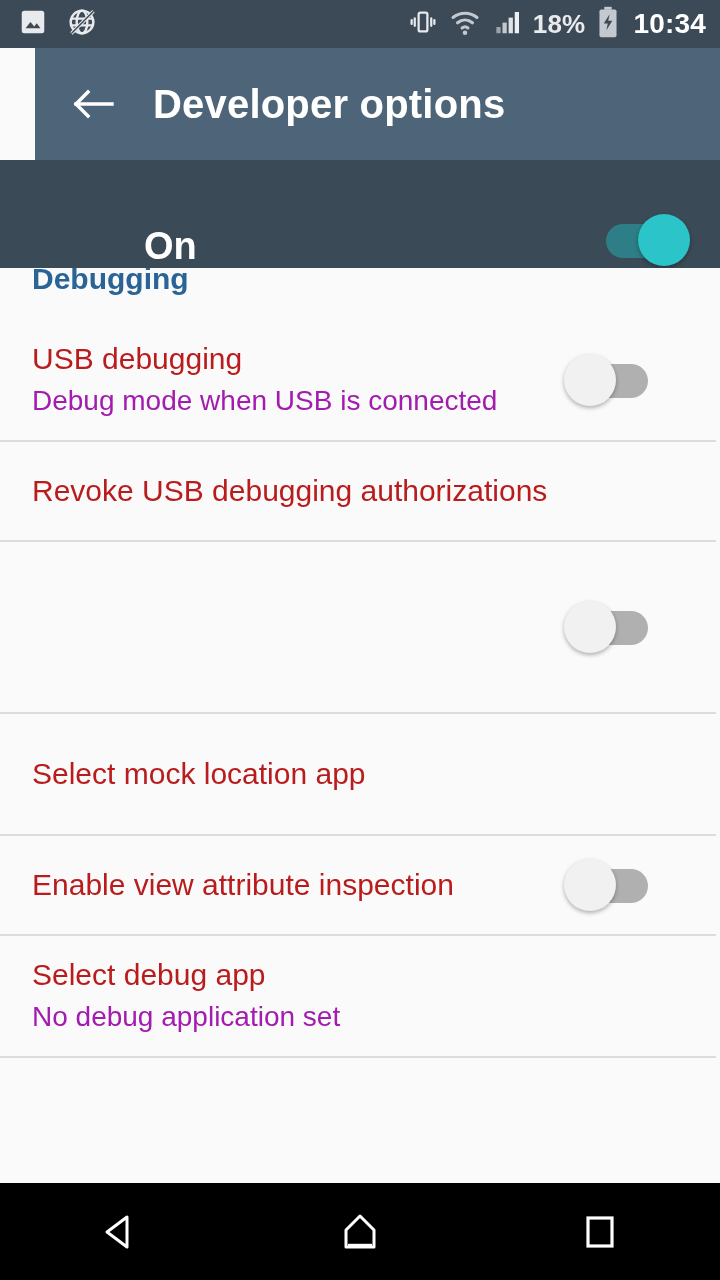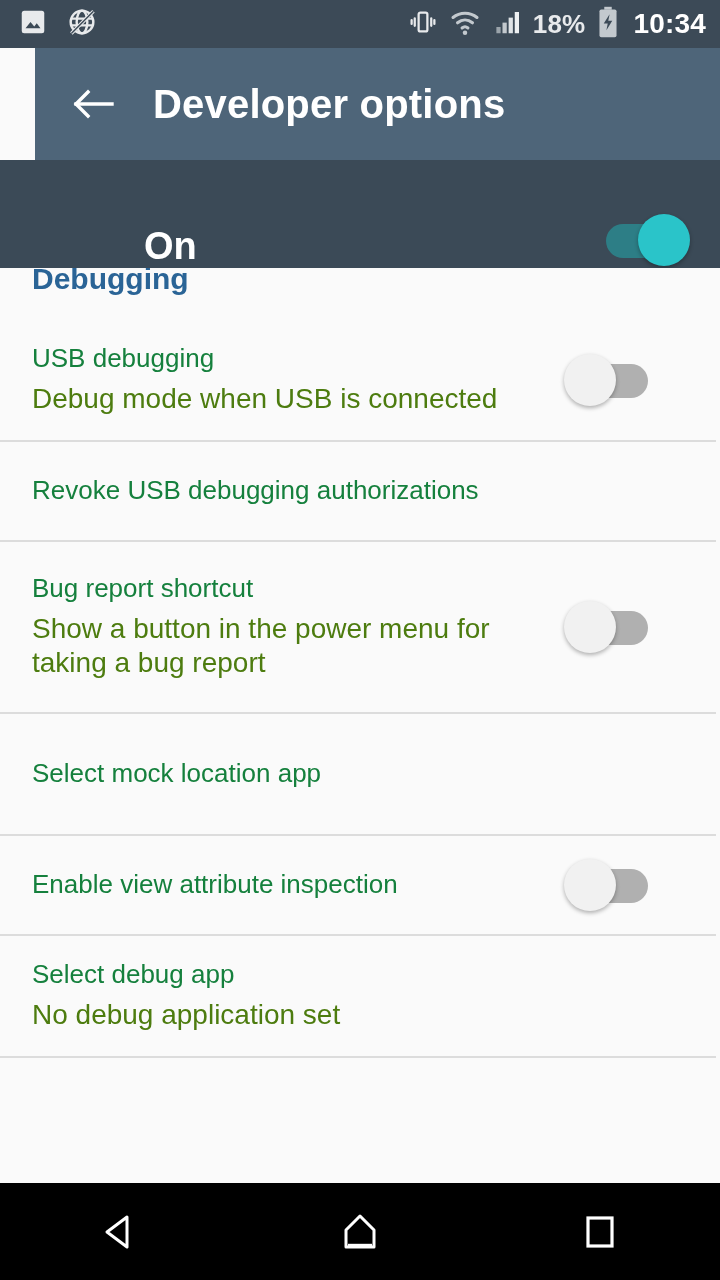--- a/index.html
+++ b/index.html
@@ -82,24 +82,24 @@
     color:#2a6496; font-size:30px; font-weight:bold;
     position:relative; top:-6px;
   }
   .row{
     position:relative; display:flex; align-items:center;
     padding:0 30px 0 32px; background:#fafafa;
     border-bottom:2px solid #dcdcdc; cursor:pointer;
   }
   .row .texts{ flex:1 1 auto; padding-right:16px; }
   .row .title{
-    color:#15803d; font-size:26px; line-height:1.15; letter-spacing:0;
+    color:#b91c1c; font-size:30px; line-height:1.15; letter-spacing:0;
   }
   .row .subtitle{
-    color:#4d7c0f; font-size:28px; line-height:1.2; margin-top:8px;
+    color:#a21caf; font-size:28px; line-height:1.2; margin-top:8px;
   }
   .row.h-two{ height:122px; }
   .row.h-one{ height:100px; }
   .row.h-three{ height:172px; }
 
   
   .nav-bar{
     position:absolute; bottom:0; left:0; width:720px; height:97px;
     background:#000000; display:flex; align-items:center; justify-content:space-around;
   }
@@ -208,24 +208,20 @@
       </div>
     </div>
 
     <div class="row h-one">
       <div class="texts">
         <div class="title">Revoke USB debugging authorizations</div>
       </div>
     </div>
 
     <div class="row h-three">
-      <div class="texts">
-        <div class="title">Bug report shortcut</div>
-        <div class="subtitle" style="max-width:520px;">Show a button in the power menu for taking a bug report</div>
-      </div>
       <div class="switch off">
         <div class="track"></div>
         <div class="thumb"></div>
       </div>
     </div>
 
     <div class="row h-two">
       <div class="texts">
         <div class="title">Select mock location app</div>
       </div>

